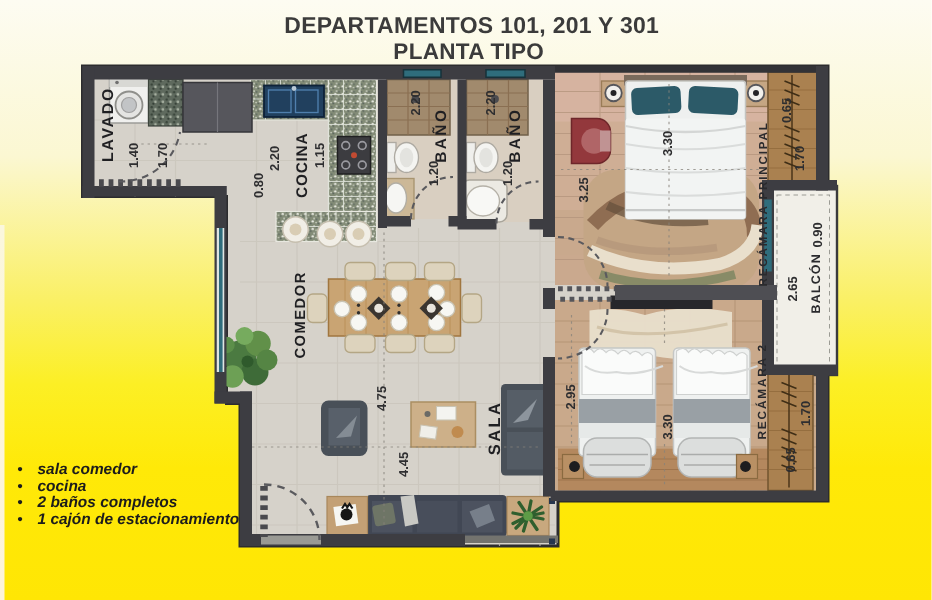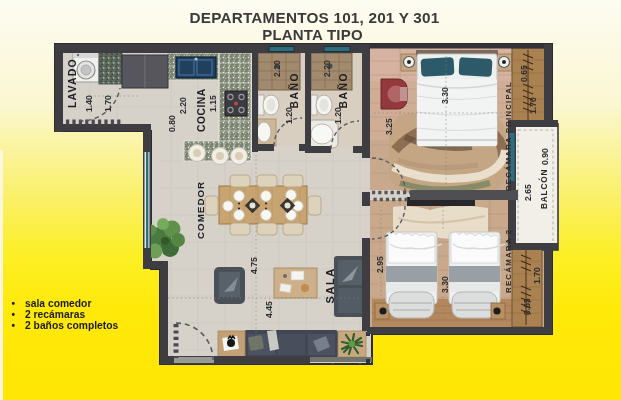--- a/index.html
+++ b/index.html
@@ -5,40 +5,41 @@
   html,body{margin:0;padding:0;}
   body{width:621px;height:400px;overflow:hidden;font-family:"Liberation Sans",sans-serif;}
   #bg{position:absolute;left:0;top:0;width:621px;height:400px;
       background:linear-gradient(180deg,#fdfcf2 0%,#fbf7d2 26%,#faf065 50%,#fcef25 64%,#ffe908 78%,#ffe604 100%);}
   #leftstrip{position:absolute;left:0;top:150px;width:3px;height:250px;
       background:linear-gradient(180deg,#fbf7dd,#fdf3da);}
   .title{position:absolute;left:0;width:621px;text-align:center;color:#3b3b3b;
       font-weight:bold;font-size:15.3px;letter-spacing:0.2px;line-height:15px;}
   #t1{top:10px;left:4px;}
   #t2{top:26.5px;left:2px;font-size:15px;}
-  #bullets{position:absolute;left:1px;top:299px;color:#1c1c1c;font-weight:bold;
-      font-size:10.3px;line-height:10.9px;}
+  #bullets{position:absolute;left:1px;top:309px;color:#1c1c1c;font-weight:bold;
+      font-size:10.3px;line-height:10.9px;font-style:italic;}
   #bullets div{white-space:pre;}
   .b{display:inline-block;width:14px;text-align:right;margin-right:10px;font-size:10px;}
 </style>
 </head>
 <body>
 
 <div id="bg"></div>
 
 <div id="leftstrip"></div>
 
 <div class="title" id="t1">DEPARTAMENTOS 101, 201 Y 301</div>
 
 <div class="title" id="t2">PLANTA TIPO</div>
 
 <div id="bullets">
 <div><span class="b">•</span>sala comedor</div>
-<div><span class="b">•</span>2 recámaras</div>
+<div><span class="b">•</span>cocina</div>
 <div><span class="b">•</span>2 baños completos</div>
+<div><span class="b">•</span>1 cajón de estacionamiento</div>
 </div>
 <svg id="plan" width="621" height="400" viewBox="0 0 621 400" style="position:absolute;left:0;top:0;">
 <defs>
 <pattern id="granite" width="5" height="5" patternUnits="userSpaceOnUse">
   <rect width="5" height="5" fill="#838c77"></rect>
   <circle cx="1.0" cy="1.3" r="0.7" fill="#646e64"></circle>
   <circle cx="3.5" cy="2.6" r="0.75" fill="#edeee6"></circle>
   <circle cx="2.2" cy="4.0" r="0.6" fill="#57615a"></circle>
   <circle cx="4.4" cy="0.7" r="0.55" fill="#dde1d6"></circle>
   <circle cx="0.7" cy="3.4" r="0.45" fill="#e8eadf"></circle>

